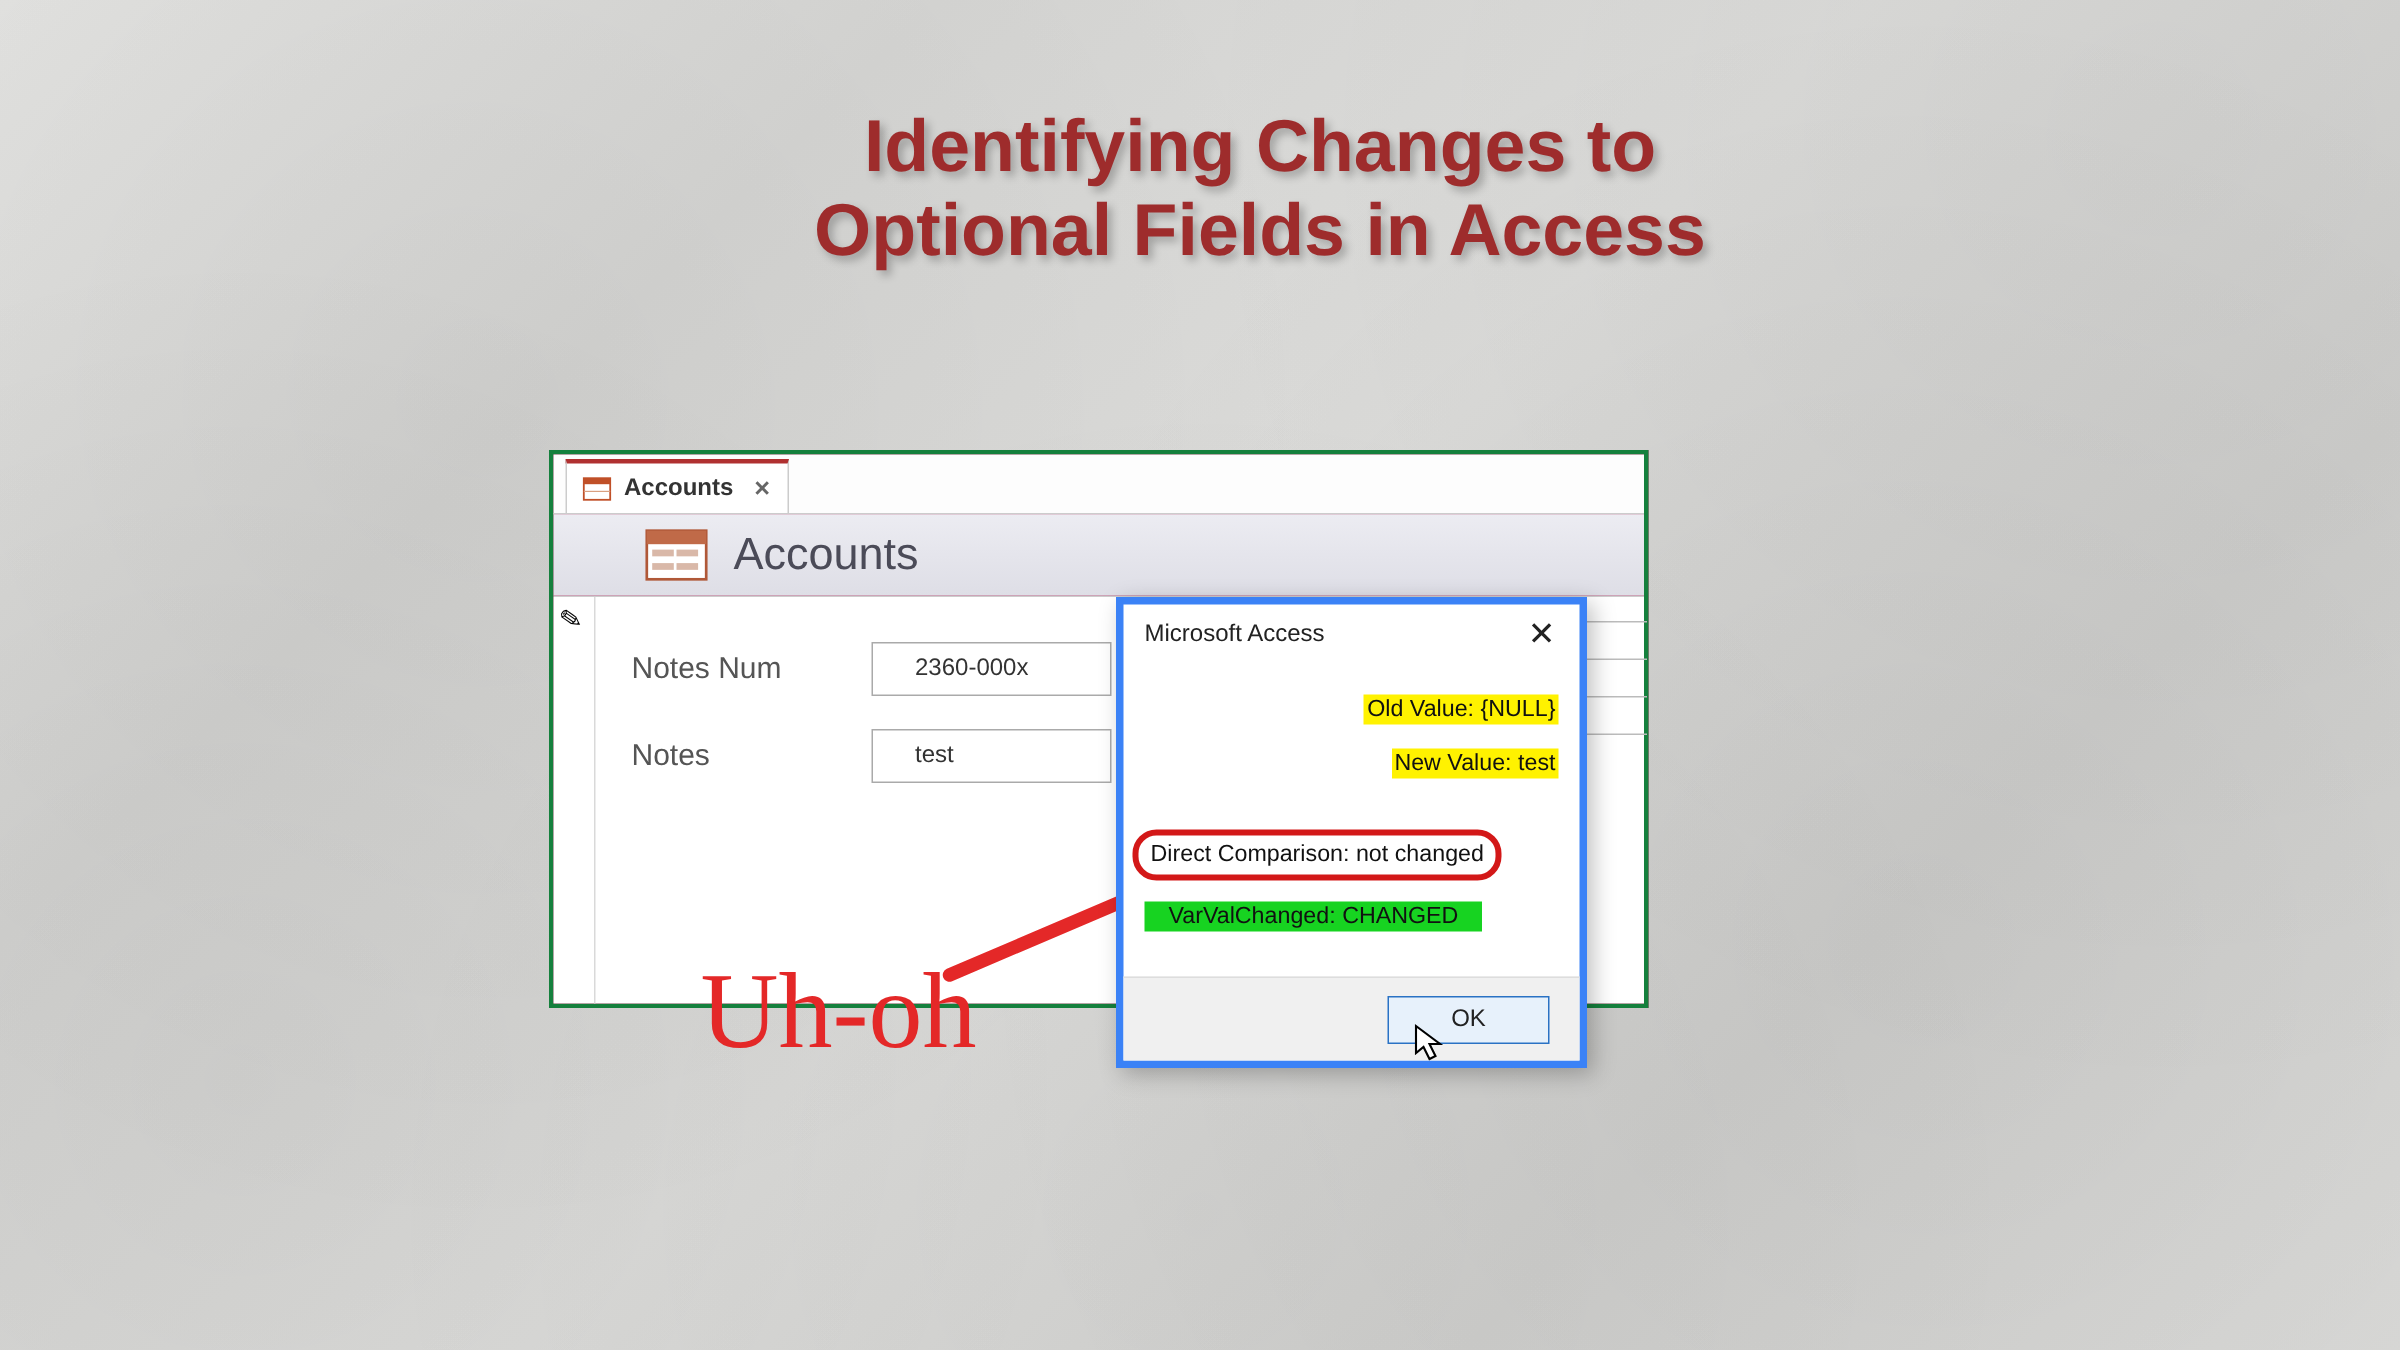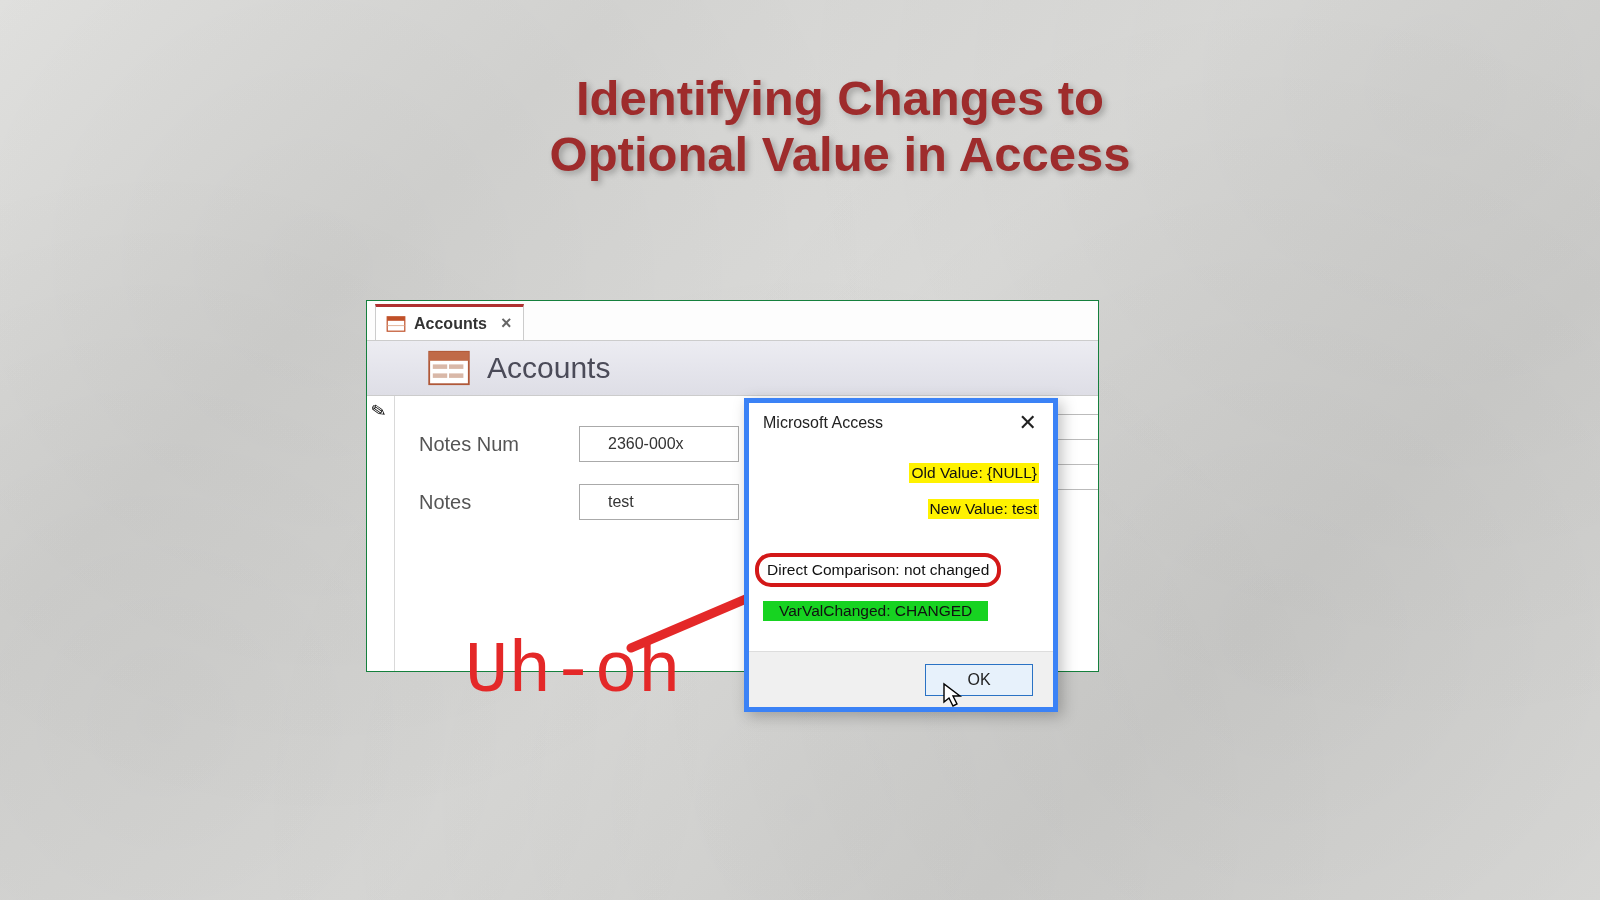--- a/index.html
+++ b/index.html
@@ -34,21 +34,21 @@
     margin-left: 40px;
   }
 
   .window {
     position: absolute;
     left: 366px;
     top: 300px;
     width: 733px;
     height: 372px;
     background: #be185d;
-    border: 1px solid #15803d;
+    border: 3px solid #15803d;
   }
 
   .tabbar {
     height: 40px;
     background: #fdfdfd;
     border-bottom: 1px solid #ccc;
     display: flex;
     align-items: flex-end;
     padding-left: 8px;
   }
@@ -134,21 +134,21 @@
     color: #333;
   }
 
   .uhoh {
     position: absolute;
     left: 70px;
     top: 235px;
     font-size: 72px;
     color: #e42828;
     font-weight: 400;
-    font-family: Liberation Mono, monospace;
+    font-family: Liberation Serif, serif;
   }
 
   
   .arrow {
     position: absolute;
     left: 228px;
     top: 170px;
     width: 180px;
     height: 90px;
     pointer-events: none;
@@ -236,21 +236,21 @@
     height: 1px;
     background: #bbb;
     margin-bottom: 24px;
   }
 </style>
 </head>
 <body>
 
 <div class="title">
   <span>Identifying Changes to</span><br>
-  <span>Optional Value in Access</span>
+  <span>Optional Fields in Access</span>
 </div>
 
 <div class="window">
   <div class="tabbar">
     <div class="tab">
       <span class="form-icon">
         <svg viewBox="0 0 24 20" width="20" height="16">
           <rect x="1" y="1" width="22" height="18" fill="#fff" stroke="#c05028" stroke-width="1.5"></rect>
           <rect x="1" y="1" width="22" height="5" fill="#c05028"></rect>
           <line x1="1" y1="12" x2="23" y2="12" stroke="#d9a080" stroke-width="1"></line>

